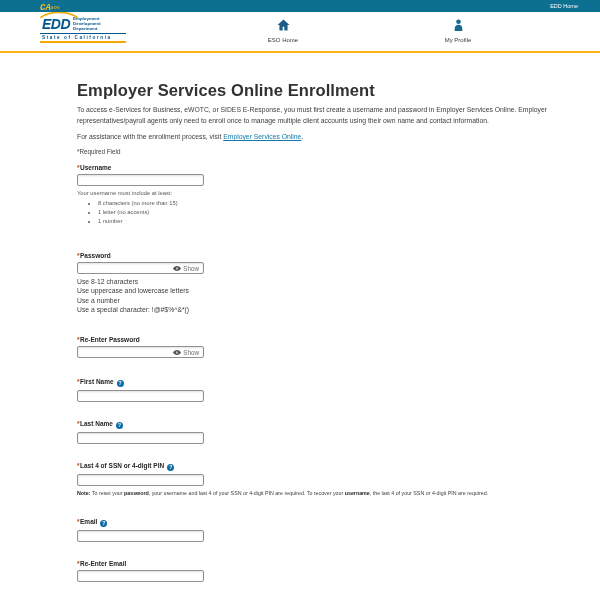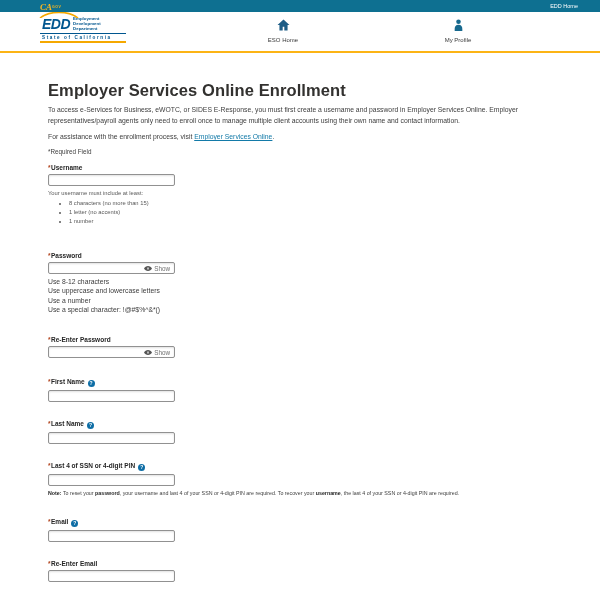--- a/index.html
+++ b/index.html
@@ -2,41 +2,41 @@
 <html><head>
 <meta charset="utf-8">
 <style>
   * { margin:0; padding:0; box-sizing:border-box; }
   html,body { width:600px; height:600px; overflow:hidden; background:#fff;
     font-family:"Liberation Sans", sans-serif; color:#3d3d3d; }
 
   
   .topbar { position:relative; height:12px; background:#0e7091; }
   .ca-logo { position:absolute; left:40px; top:0px; color:#fdb81e; line-height:10px; }
-  .ca-script { font-family:Liberation Serif, serif; font-style:italic; font-weight:bold; font-size:9px; }
+  .ca-script { font-family:Liberation Mono, monospace; font-style:italic; font-weight:bold; font-size:9px; }
   .ca-gov { font-size:3.5px; font-weight:bold; letter-spacing:.5px; vertical-align:bottom; }
   .topbar-right { position:absolute; right:22px; top:3px; color:#fff; font-size:5.5px; text-decoration:none; }
 
   
   .header { position:relative; height:41px; background:#fff; border-bottom:2.5px solid #fcb415; }
   .edd-logo { position:absolute; left:40px; top:4px; width:86px; cursor:pointer; }
   .edd-row1 { display:flex; align-items:center; position:relative; padding-left:2px; }
   .edd-swoosh { position:absolute; left:-1px; top:-4px; }
   .edd-big { font-size:14px; font-weight:bold; font-style:italic; color:#00568f; letter-spacing:-.5px; line-height:15px; }
   .edd-lines { margin-left:3px; font-size:4.4px; font-weight:bold; color:#00568f; line-height:5px; padding-bottom:1px; }
   .edd-state { margin-top:1px; border-top:1px solid #00568f; border-bottom:2px solid #f5a800;
     font-size:4.6px; font-weight:bold; color:#00568f; letter-spacing:1.6px; padding:1px 0 1px 2px; }
   .nav-item { position:absolute; top:5px; width:70px; text-align:center; cursor:pointer; }
   .nav-eso { left:248px; }
   .nav-profile { left:423px; }
   .nav-icon { display:block; height:12px; }
   .nav-label { display:block; margin-top:8px; font-size:6px; color:#3a3a3a; }
 
   
-  .main { padding:0 48px; }
+  .main { padding:0 48px;margin-left:29px; }
   h1 { margin-top:28px; font-size:16.5px; line-height:19px; font-weight:bold; color:#32312f; letter-spacing:.1px; }
   .intro { margin-top:4px; font-size:6.8px; line-height:11px; color:#3d3d3d; }
   .assist { margin-top:7px; font-size:6.8px; color:#3d3d3d; }
   .assist a { color:#137aa8; text-decoration:underline; cursor:pointer; }
   .required-field { margin-top:8px; font-size:6.3px; color:#3d3d3d; }
 
   .flabel { display:block; font-size:6.5px; font-weight:bold; color:#262626; line-height:7px; }
   .req { color:#b3451f; margin-right:.5px; }
   .help-icon { display:inline-block; width:7px; height:7px; margin-left:3px; border-radius:50%;
     background:#0d6da5; color:#fff; font-size:5px; font-weight:bold; text-align:center; line-height:7px;

